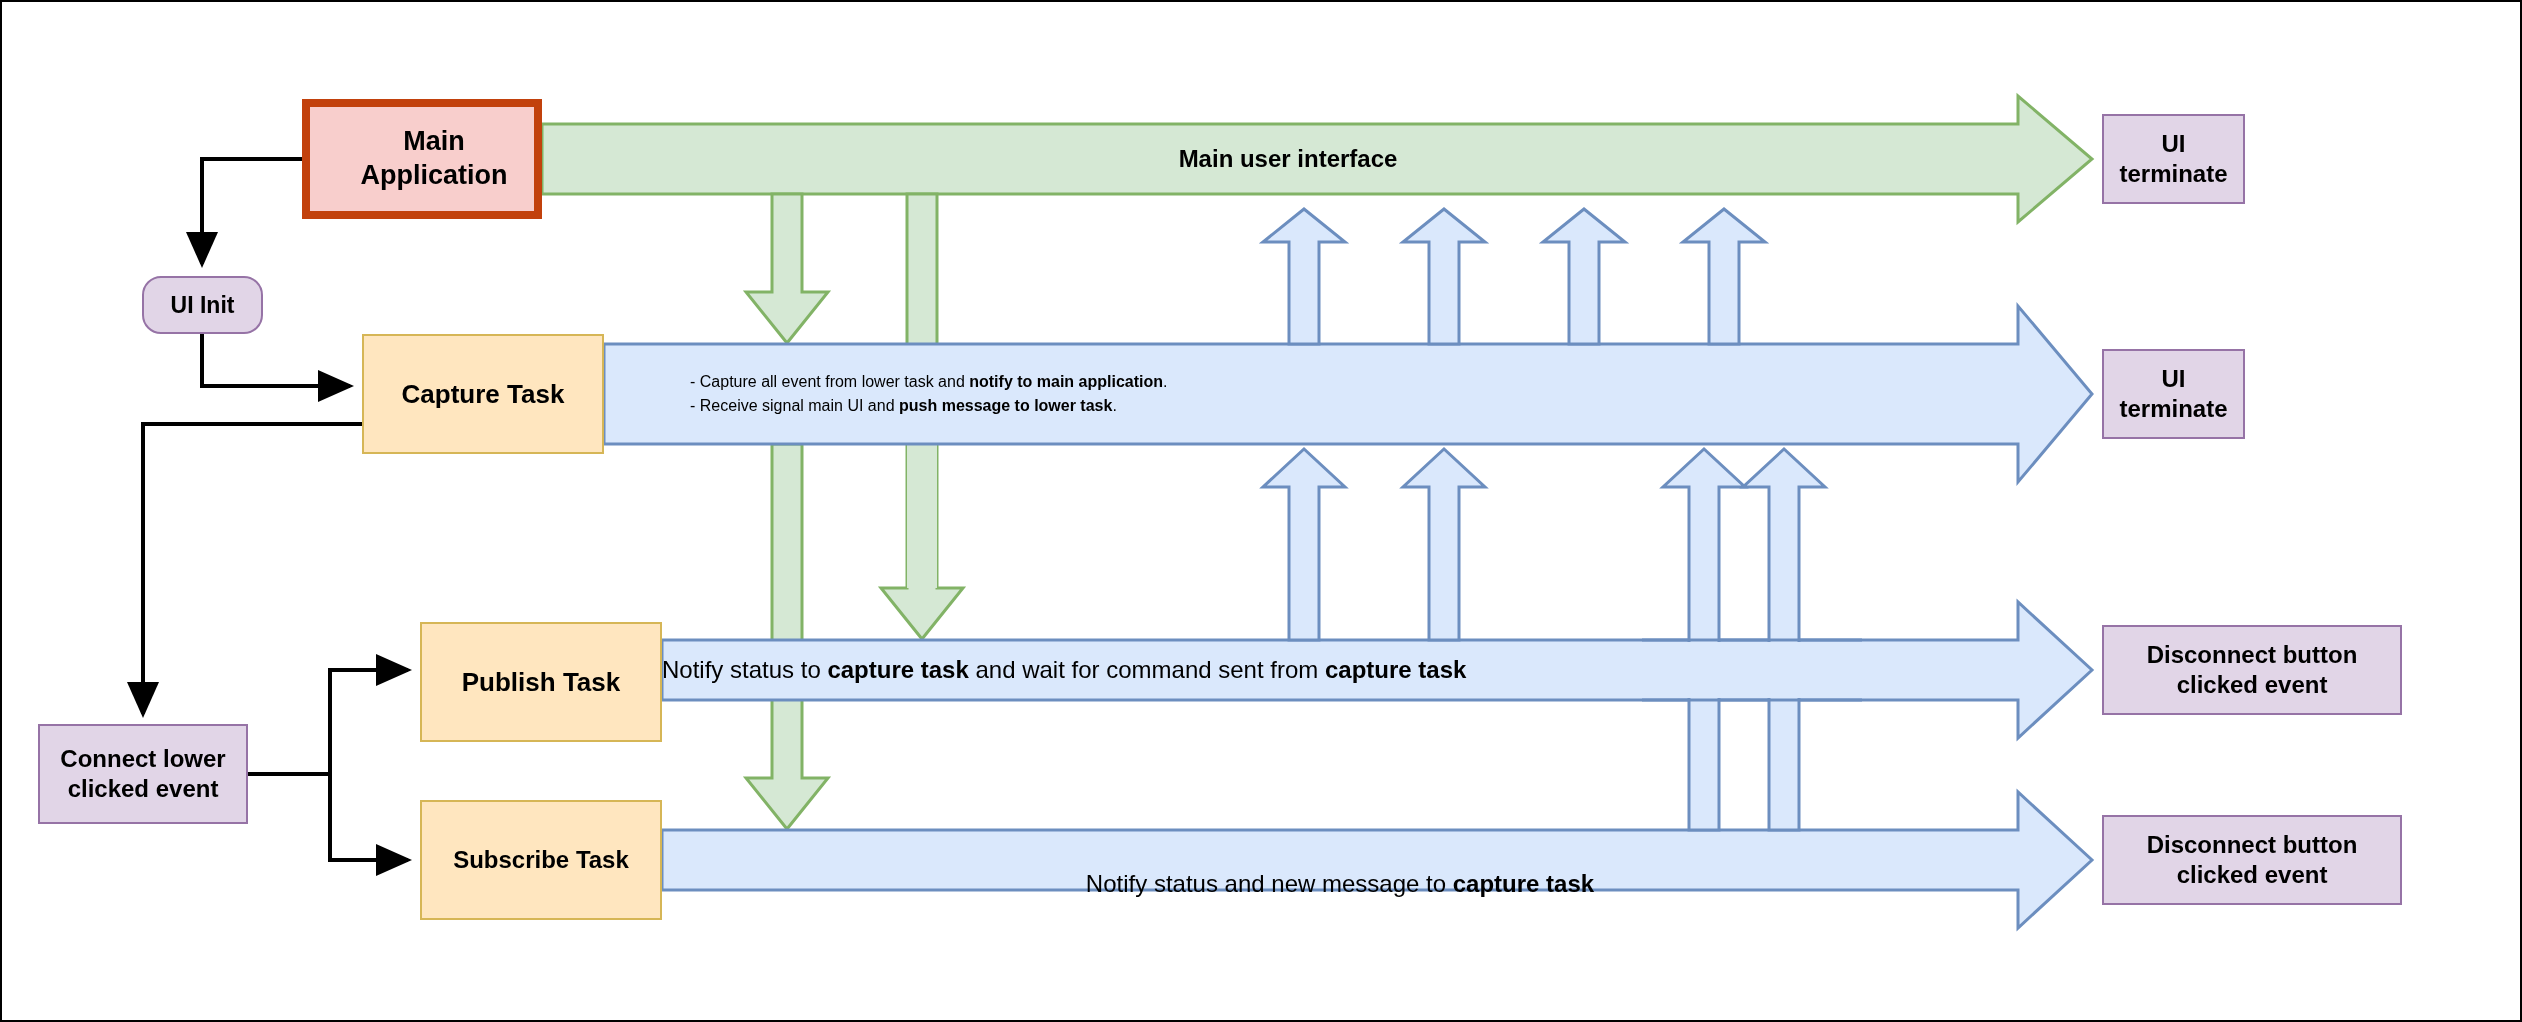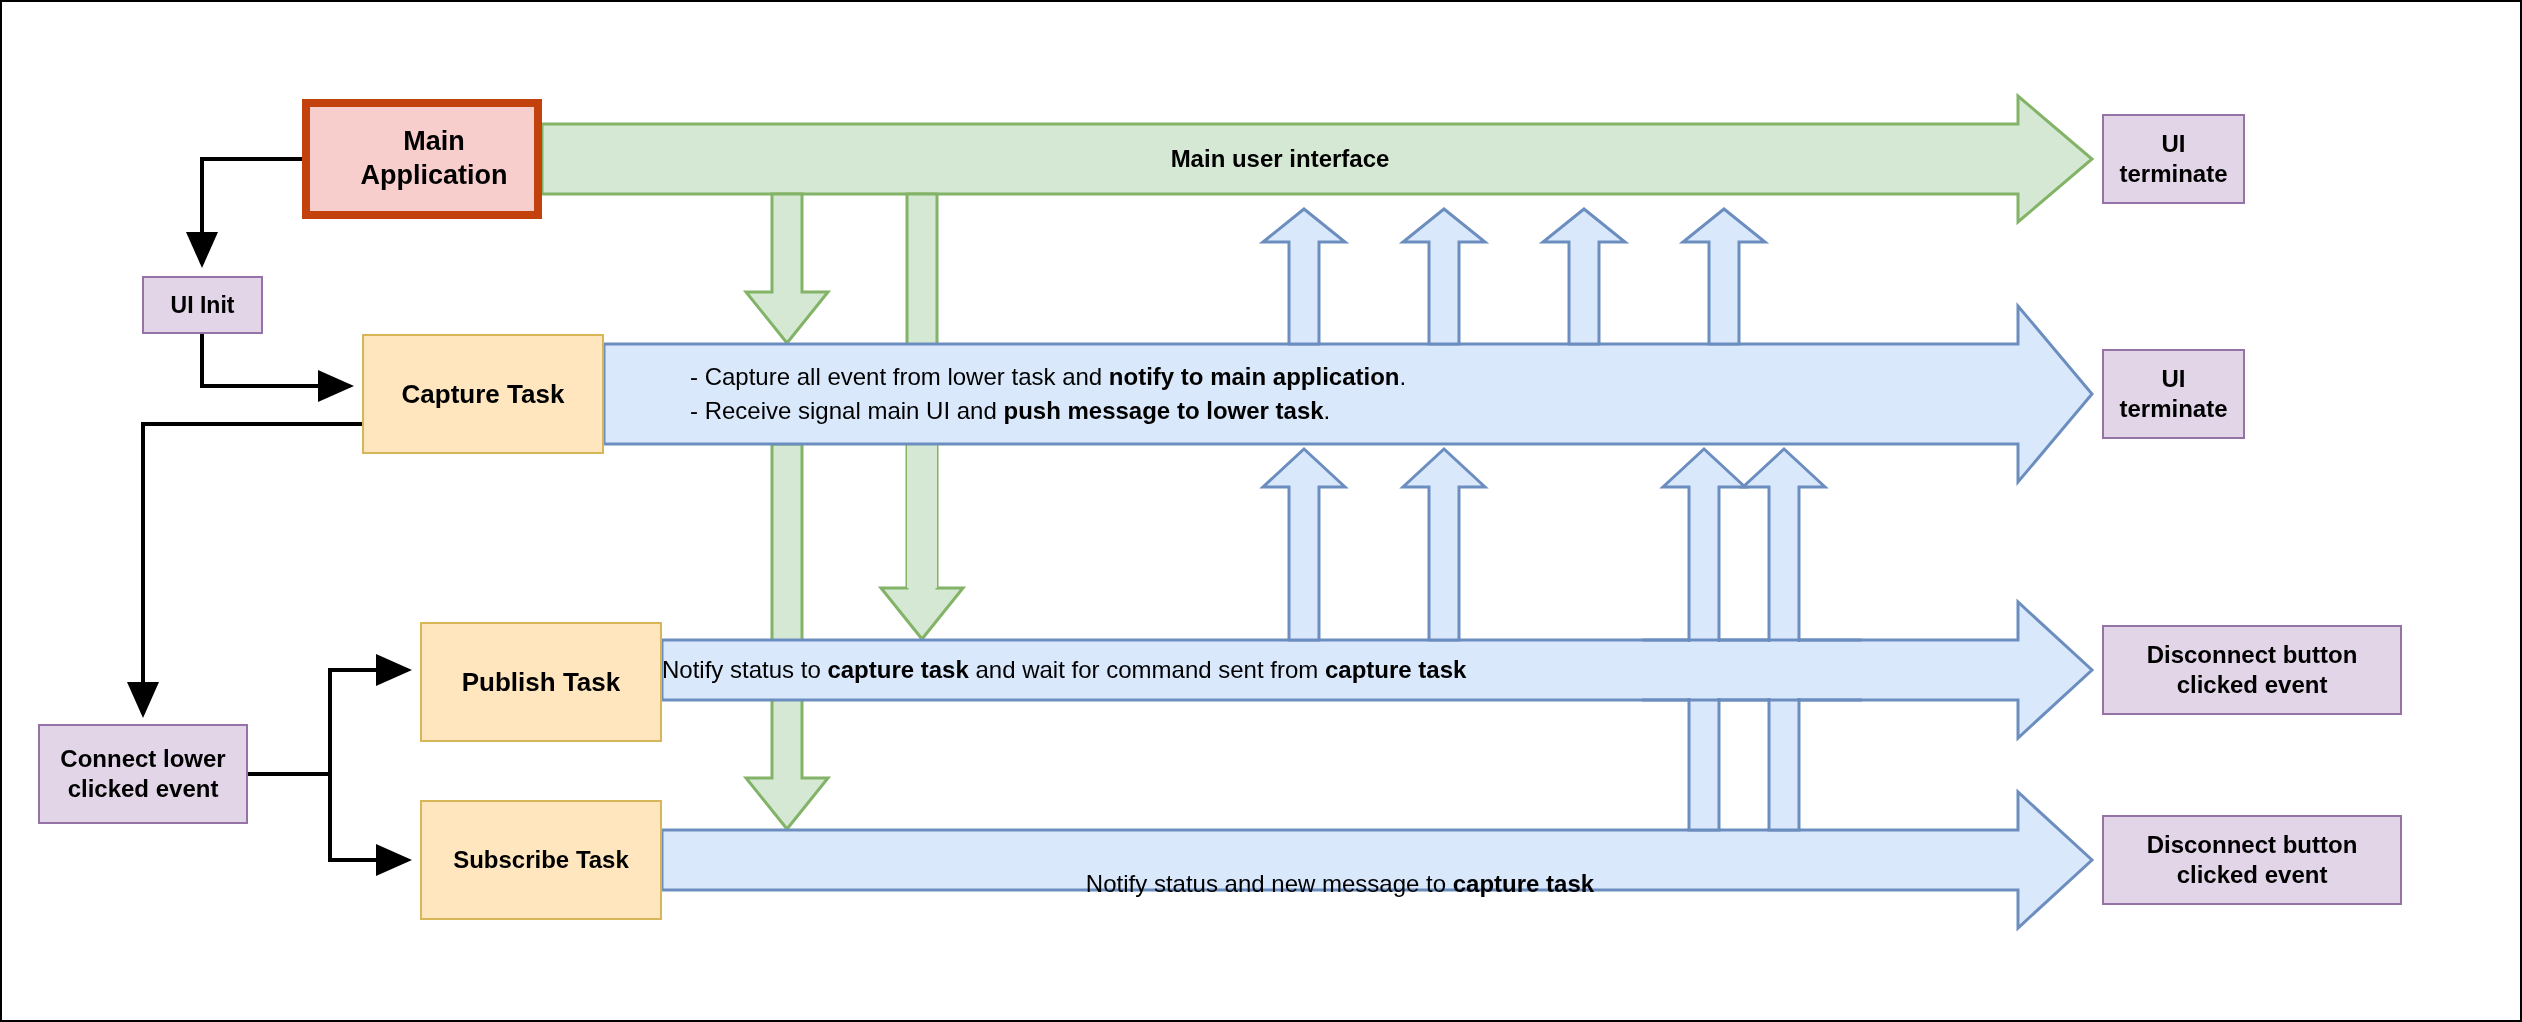--- a/index.html
+++ b/index.html
@@ -132,21 +132,21 @@
     <g>
       <path d="M 246 772 L 328 772 L 328 858 L 406 858" fill="none" stroke="#000000" stroke-width="4" marker-end="url(#arrowBlack)"></path>
     </g>
 
   </svg>
 
   <div class="node node-main" style="left:300px;top:97px;width:240px;height:120px;font-size:27px;">
     <span>Main Application</span>
   </div>
 
-  <div class="node node-purple" style="left:140px;top:274px;width:121px;height:58px;font-size:23px;">
+  <div class="node node-purple" style="left:140px;top:274px;width:121px;height:58px;font-size:23px;border-radius:19px;">
     <span>UI Init</span>
   </div>
 
   <div class="node node-task" style="left:360px;top:332px;width:242px;height:120px;font-size:26px;">
     <span>Capture Task</span>
   </div>
 
   <div class="node node-task" style="left:418px;top:608px;width:242px;height:120px;font-size:26px;margin-top:12px;">
     <span>Publish Task</span>
   </div>
@@ -173,25 +173,25 @@
   <div class="node node-purple" style="left:2100px;top:623px;width:300px;height:90px;font-size:24px;flex-direction:column;">
     <span>Disconnect button</span>
     <span>clicked event</span>
   </div>
 
   <div class="node node-purple" style="left:2100px;top:813px;width:300px;height:90px;font-size:24px;flex-direction:column;">
     <span>Disconnect button</span>
     <span>clicked event</span>
   </div>
 
-  <div class="bandtext" style="left:540px;top:122px;width:1476px;height:70px;align-items:center;font-size:24px;font-weight:bold;">
+  <div class="bandtext" style="left:540px;top:122px;width:1476px;height:70px;align-items:center;font-size:24px;font-weight:bold;padding-left:8px;">
     <span class="ln">Main user interface</span>
   </div>
 
-  <div class="bandtext" style="left:688px;top:342px;width:1330px;height:100px;align-items:flex-start;font-size:24px;gap:6px;">
+  <div class="bandtext" style="left:688px;top:342px;width:1330px;height:100px;align-items:flex-start;font-size:16px;gap:6px;">
     <span class="ln"><span>- Capture all event from lower task and </span><span class="b">notify to main application</span><span>.</span></span>
     <span class="ln"><span>- Receive signal main UI and </span><span class="b">push message to lower task</span><span>.</span></span>
   </div>
 
   <div class="bandtext" style="left:660px;top:638px;width:1356px;height:60px;align-items:flex-start;font-size:24px;">
     <span class="ln"><span>Notify status to </span><span class="b">capture task</span><span> and wait for command sent from </span><span class="b">capture task</span></span>
   </div>
 
   <div class="bandtext" style="left:660px;top:852px;width:1356px;height:60px;align-items:center;font-size:24px;">
     <span class="ln"><span>Notify status and new message to </span><span class="b">capture task</span></span>

